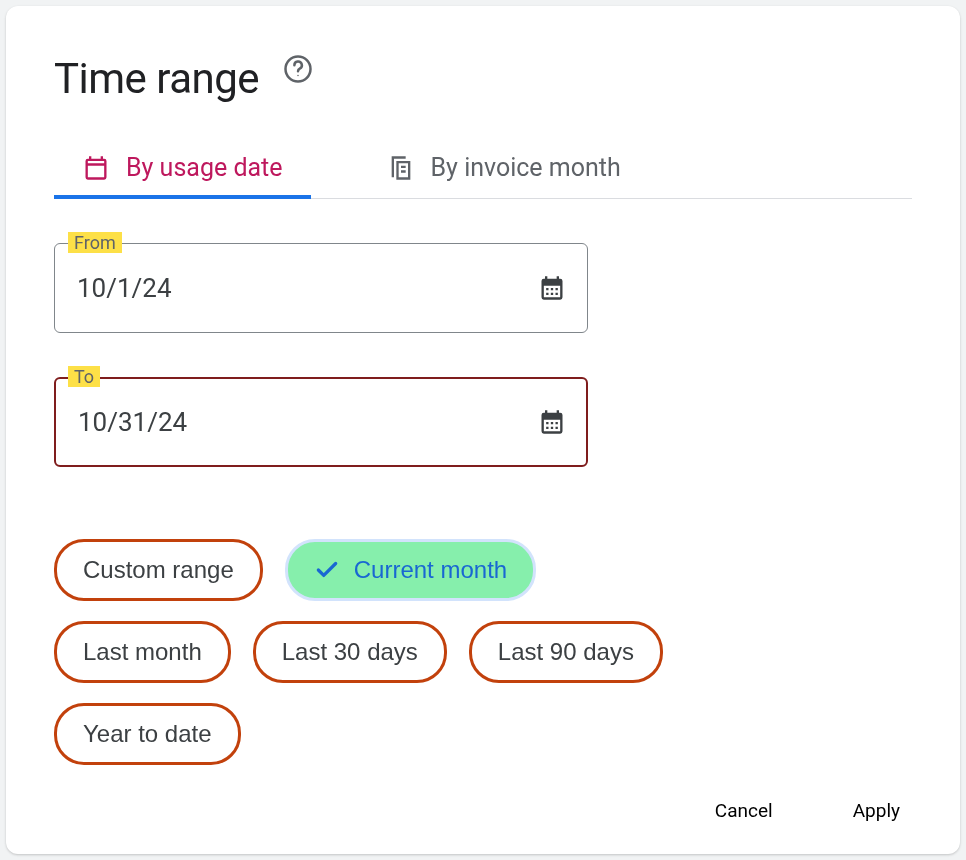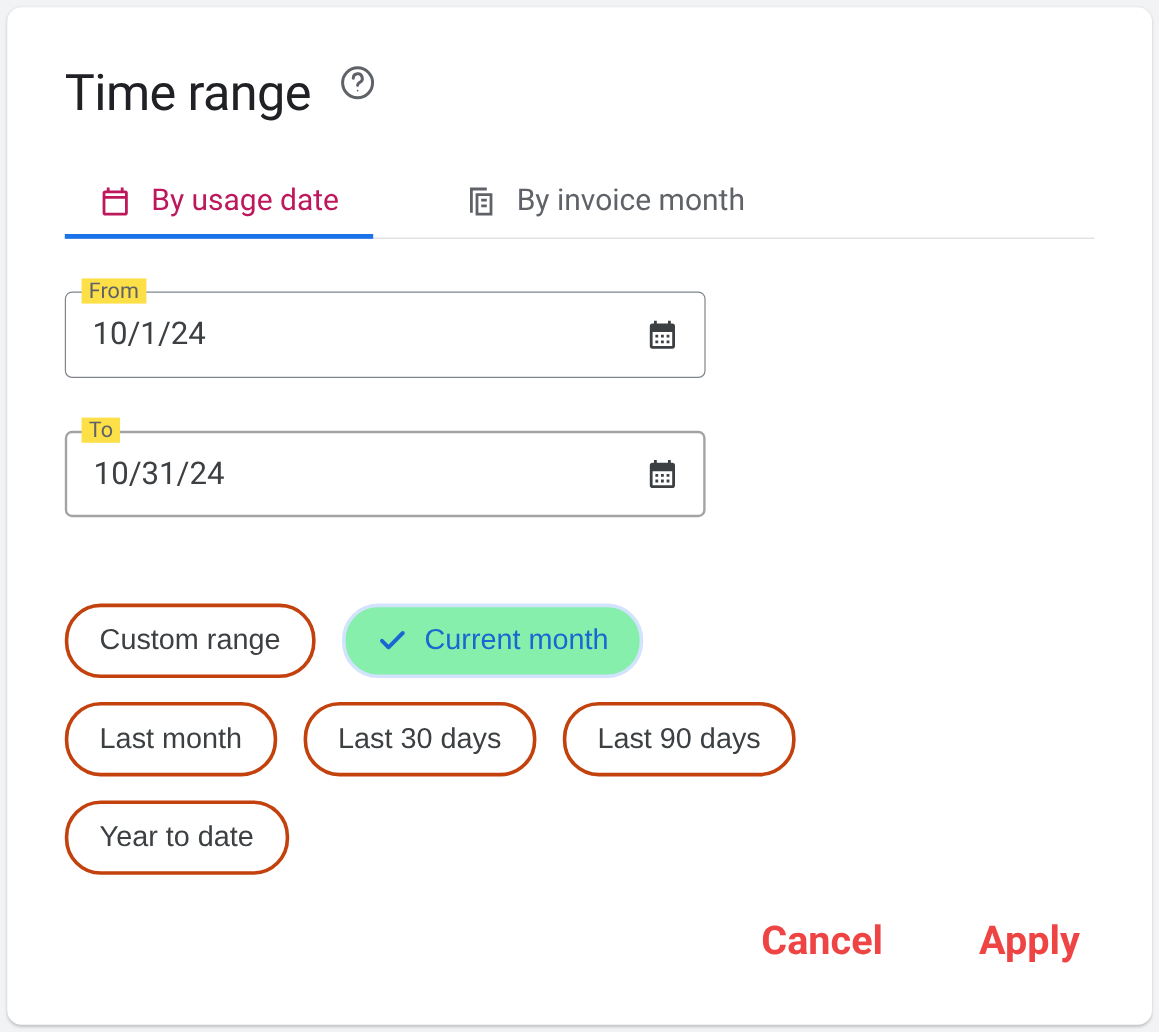--- a/index.html
+++ b/index.html
@@ -95,31 +95,31 @@
       position: absolute;
       top: -11px;
       left: 14px;
       background: #fde047;
       padding: 0 6px;
       font-size: 18px;
       color: #5f6368;
     }
     .field-input {
       width: 100%;
-      height: 72px;
+      height: 90px;
       border: 1px solid #80868b;
       border-radius: 6px;
       padding: 0 68px 0 22px;
       font-size: 26px;
       color: #3c4043;
       font-family: inherit;
       outline: none;
     }
     .field-wrap.focused .field-input {
-      border: 2px solid #a3a3a3;
+      border: 2px solid #7f1d1d;
     }
     .cal-icon {
       position: absolute;
       right: 22px;
       top: 50%;
       transform: translateY(-50%);
       width: 28px;
       height: 28px;
       color: #3c4043;
       cursor: pointer;
@@ -157,23 +157,23 @@
     .actions {
       margin-top: auto;
       display: flex;
       justify-content: flex-end;
       gap: 56px;
       padding-top: 24px;
     }
     .text-btn {
       background: none;
       border: none;
-      font-size: 33px;
-      font-weight: 700;
-      color: #ef4444;
+      font-size: 19px;
+      font-weight: 400;
+      color: #000000;
       cursor: pointer;
       padding: 10px 12px;
       font-family: inherit;
     }
   </style>
 </head>
 <body>
 
 <div class="dialog">
 

